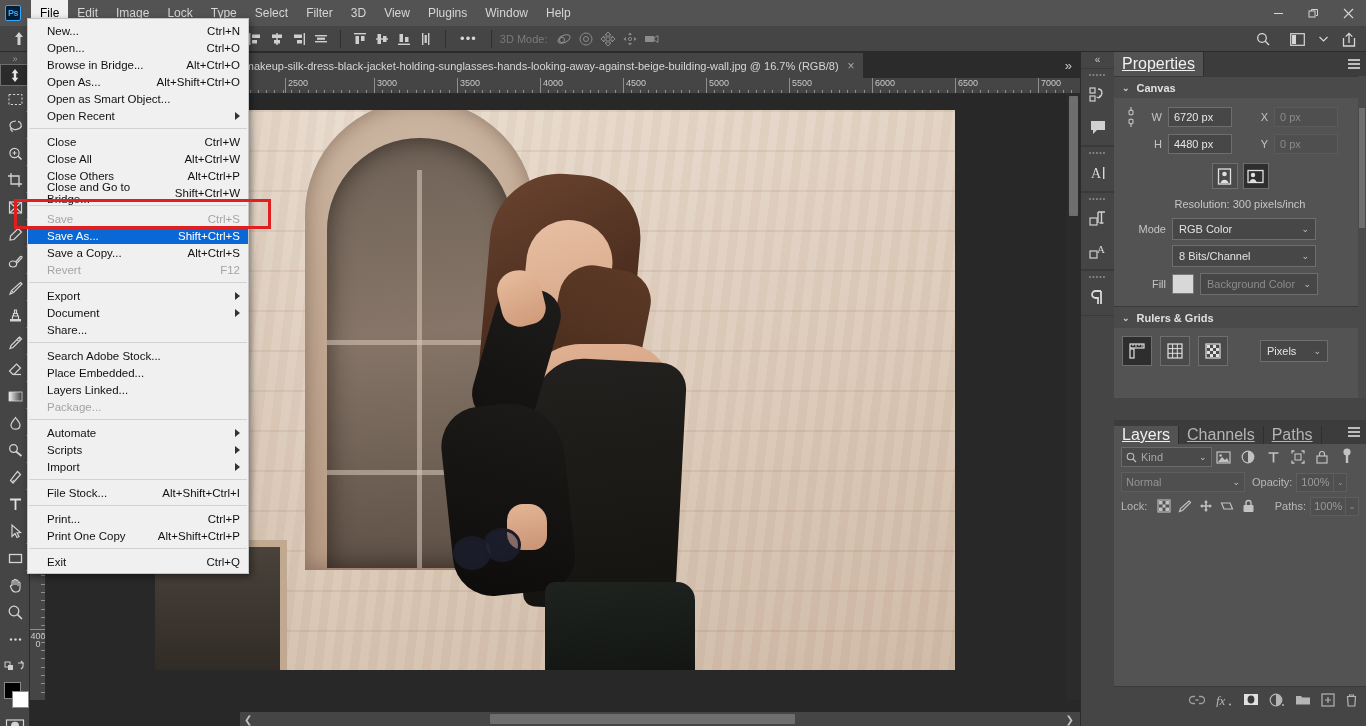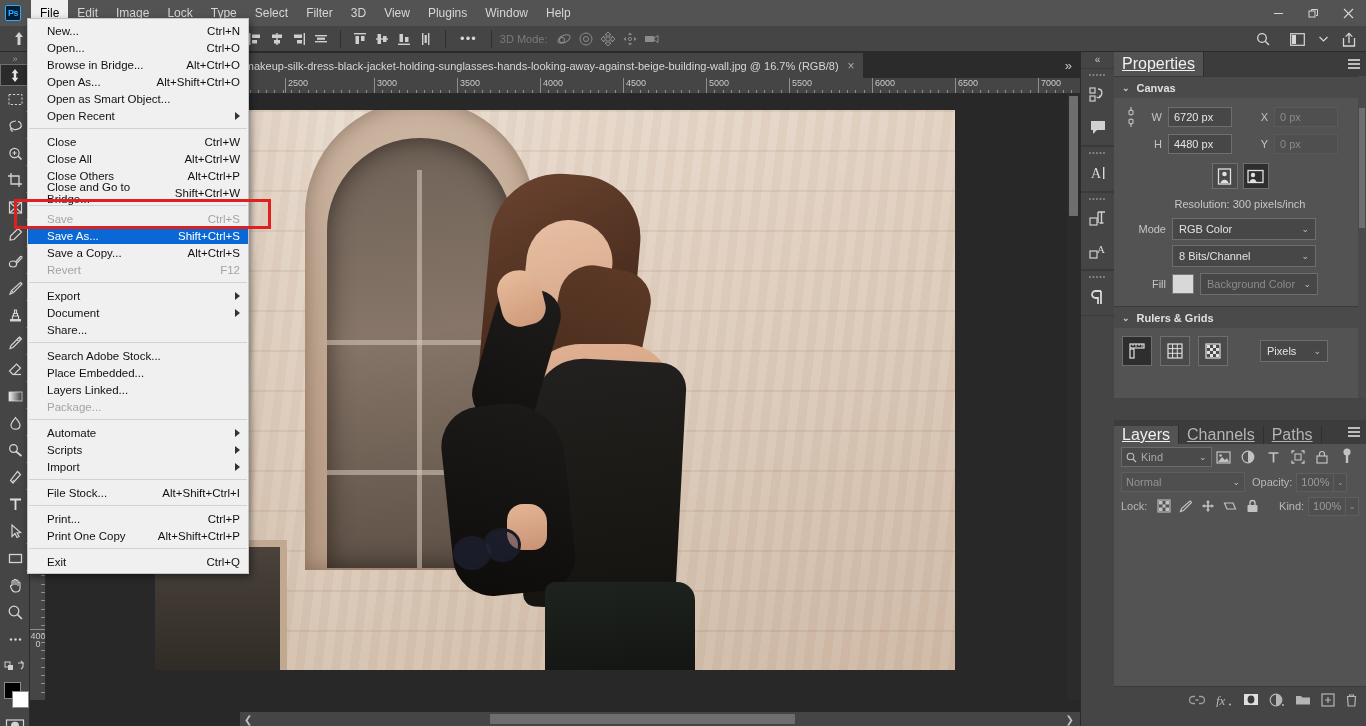--- a/index.html
+++ b/index.html
@@ -1115,21 +1115,21 @@
           <svg width="14" height="14" viewBox="0 0 14 14">
               <path d="M1.5 4 H10 L12.5 10 H4 Z" fill="none" stroke="#c2c2c2" stroke-width="1.2"></path>
             </svg>
         </div>
         <div class="lockico">
           <svg width="13" height="14" viewBox="0 0 13 14">
               <rect x="1.5" y="6" width="10" height="7" rx="1" fill="#c2c2c2"></rect>
               <path d="M4 6 V4 A2.5 2.5 0 0 1 9 4 V6" fill="none" stroke="#c2c2c2" stroke-width="1.4"></path>
             </svg>
         </div>
-        <div class="oplbl" style="margin-left:16px;">Kind:</div>
+        <div class="oplbl" style="margin-left:16px;">Paths:</div>
         <div class="opval">100%</div>
         <div class="opcar">⌄</div>
       </div>
 
 
       <div class="lbottom">
         <div class="lbico">
           <svg width="16" height="12" viewBox="0 0 16 12">
               <path d="M6.5 6 H9.5 M6 2.5 H4 A3.5 3.5 0 0 0 4 9.5 H6 M10 2.5 H12 A3.5 3.5 0 0 1 12 9.5 H10" fill="none" stroke="#9e9e9e" stroke-width="1.3"></path>
             </svg>

